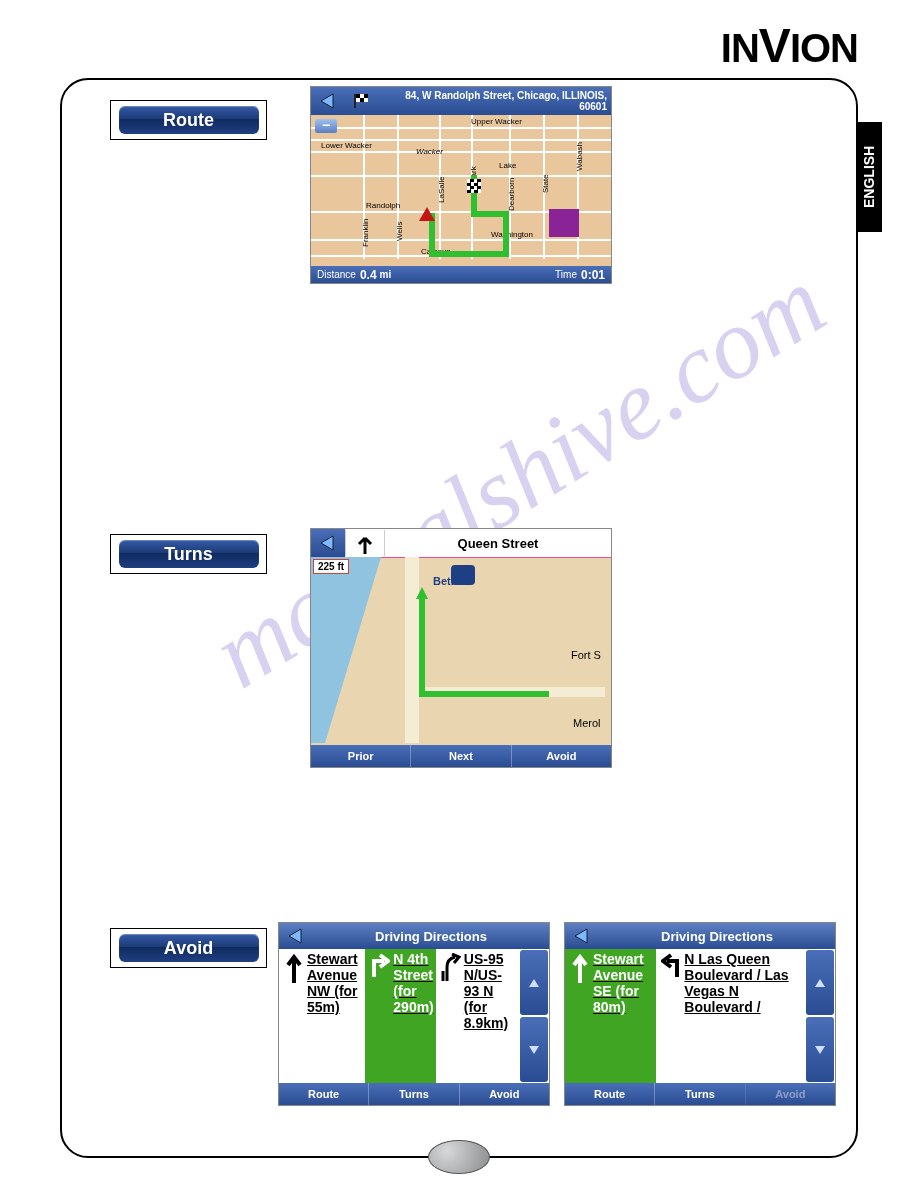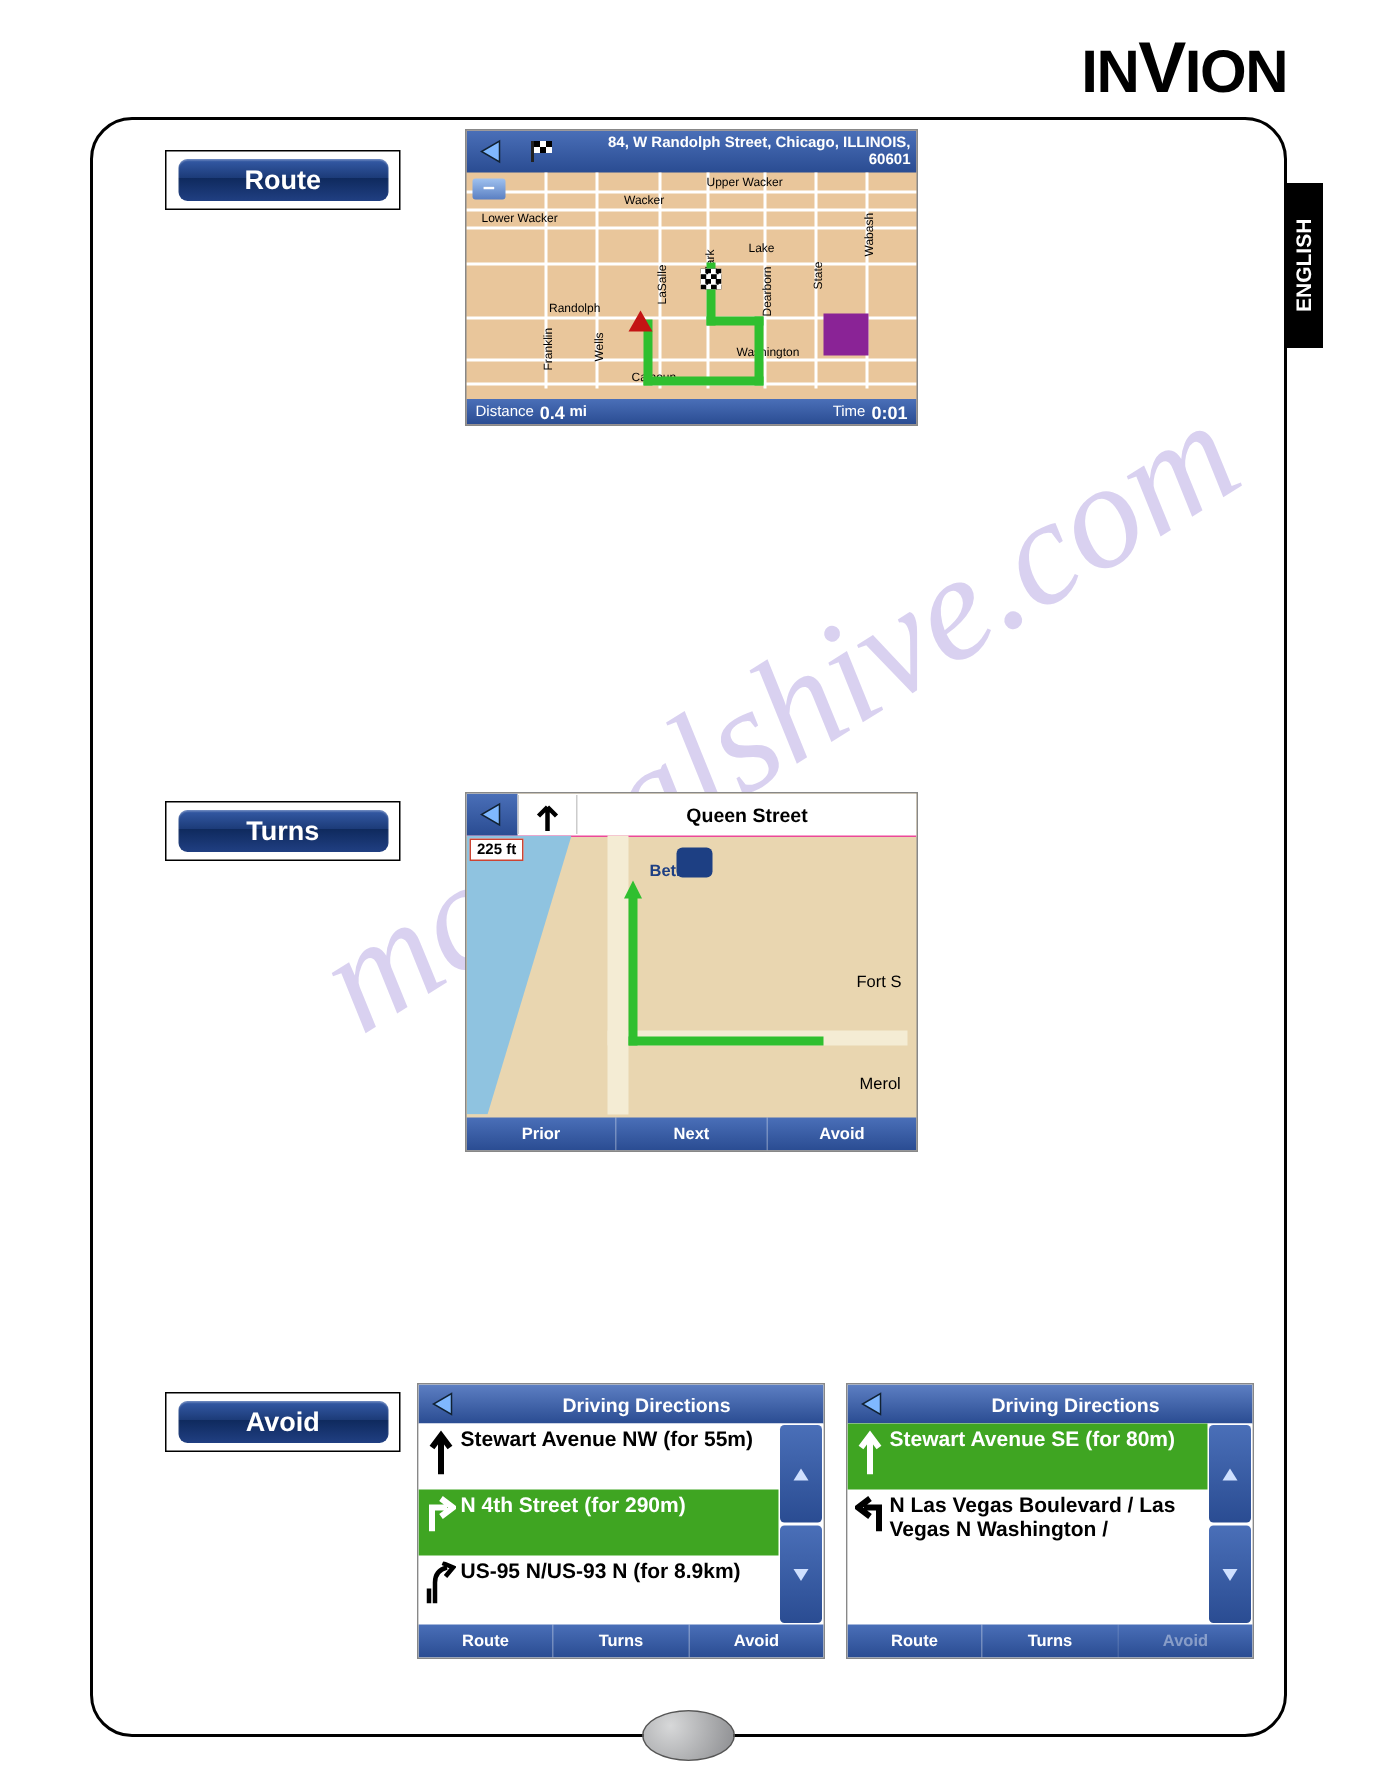--- a/index.html
+++ b/index.html
@@ -195,21 +195,22 @@
   }
   .dd-head .ttl{flex:1;text-align:center;}
   .dd-body {
     position:absolute; top:26px; left:0; right:0; bottom:22px;
     background:#fff;
     display:flex;
   }
   .dd-col {
     flex:1;
     display:flex;
-    flex-direction:column;
+    flex-direction:row;
+    text-decoration:underline;
   }
   .dd-row {
     display:flex;
     align-items:flex-start;
     padding:2px 2px;
     font-size:14px;
     font-weight:bold;
     line-height:16px;
     min-height:40px;
   }
@@ -303,21 +304,21 @@
     <div class="hline-w" style="top:140px; left:0; right:0;"></div>
     <div class="vline-w" style="top:0; bottom:0; left:52px;"></div>
     <div class="vline-w" style="top:0; bottom:0; left:86px;"></div>
     <div class="vline-w" style="top:0; bottom:0; left:128px;"></div>
     <div class="vline-w" style="top:0; bottom:0; left:160px;"></div>
     <div class="vline-w" style="top:0; bottom:0; left:198px;"></div>
     <div class="vline-w" style="top:0; bottom:0; left:232px;"></div>
     <div class="vline-w" style="top:0; bottom:0; left:266px;"></div>
 
     <div class="street-lbl" style="top:2px; left:160px;">Upper Wacker</div>
-    <div class="street-lbl" style="top:14px; left:105px;">Wacker</div>
+    <div class="street-lbl" style="top:32px; left:105px;font-style:italic;">Wacker</div>
     <div class="street-lbl" style="top:26px; left:10px;">Lower Wacker</div>
     <div class="street-lbl" style="top:46px; left:140px;margin-left:48px;">Lake</div>
     <div class="street-lbl" style="top:86px; left:55px;">Randolph</div>
     <div class="street-lbl" style="top:115px; left:180px;">Washington</div>
     <div class="street-lbl" style="top:132px; left:110px;">Calhoun</div>
     <div class="street-lbl stv" style="top:132px; left:50px;">Franklin</div>
     <div class="street-lbl stv" style="top:126px; left:84px;">Wells</div>
     <div class="street-lbl stv" style="top:88px; left:126px;">LaSalle</div>
     <div class="street-lbl stv" style="top:70px; left:158px;">Clark</div>
     <div class="street-lbl stv" style="top:96px; left:196px;">Dearborn</div>
@@ -467,21 +468,21 @@
             </svg>
           </div>
         <div class="txt">Stewart Avenue SE (for 80m)</div>
       </div>
       <div class="dd-row">
         <div class="ico">
             <svg width="20" height="24" viewBox="0 0 20 24">
               <path d="M16 24 V8 H6 M10 2 L2 8 L10 14" stroke="#000" stroke-width="4" fill="none"></path>
             </svg>
           </div>
-        <div class="txt">N Las Vegas Boulevard / Las Vegas N Washington /</div>
+        <div class="txt">N Las Queen Boulevard / Las Vegas N Boulevard /</div>
       </div>
     </div>
     <div class="dd-scroll">
       <div class="arr">
           <svg width="12" height="12" viewBox="0 0 12 12">
             <polygon points="6,2 11,10 1,10" fill="#cfe0ff"></polygon>
           </svg>
         </div>
       <div class="arr">
           <svg width="12" height="12" viewBox="0 0 12 12">

